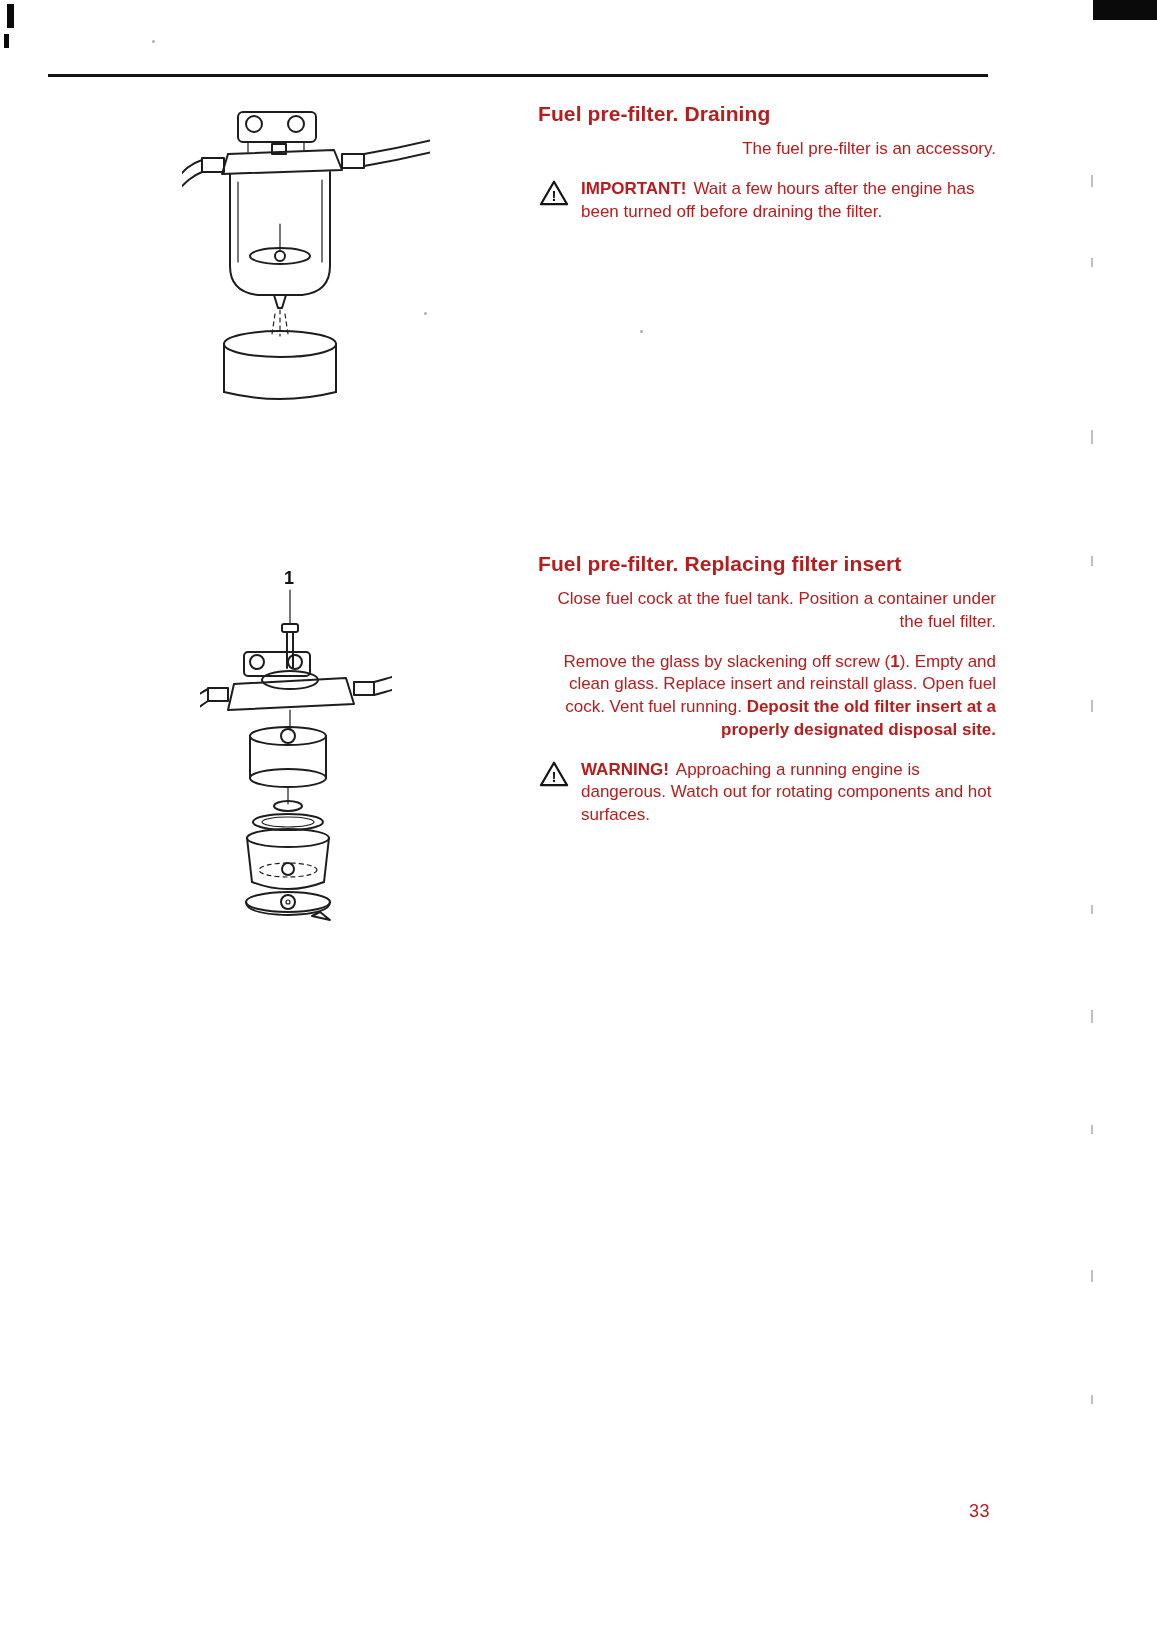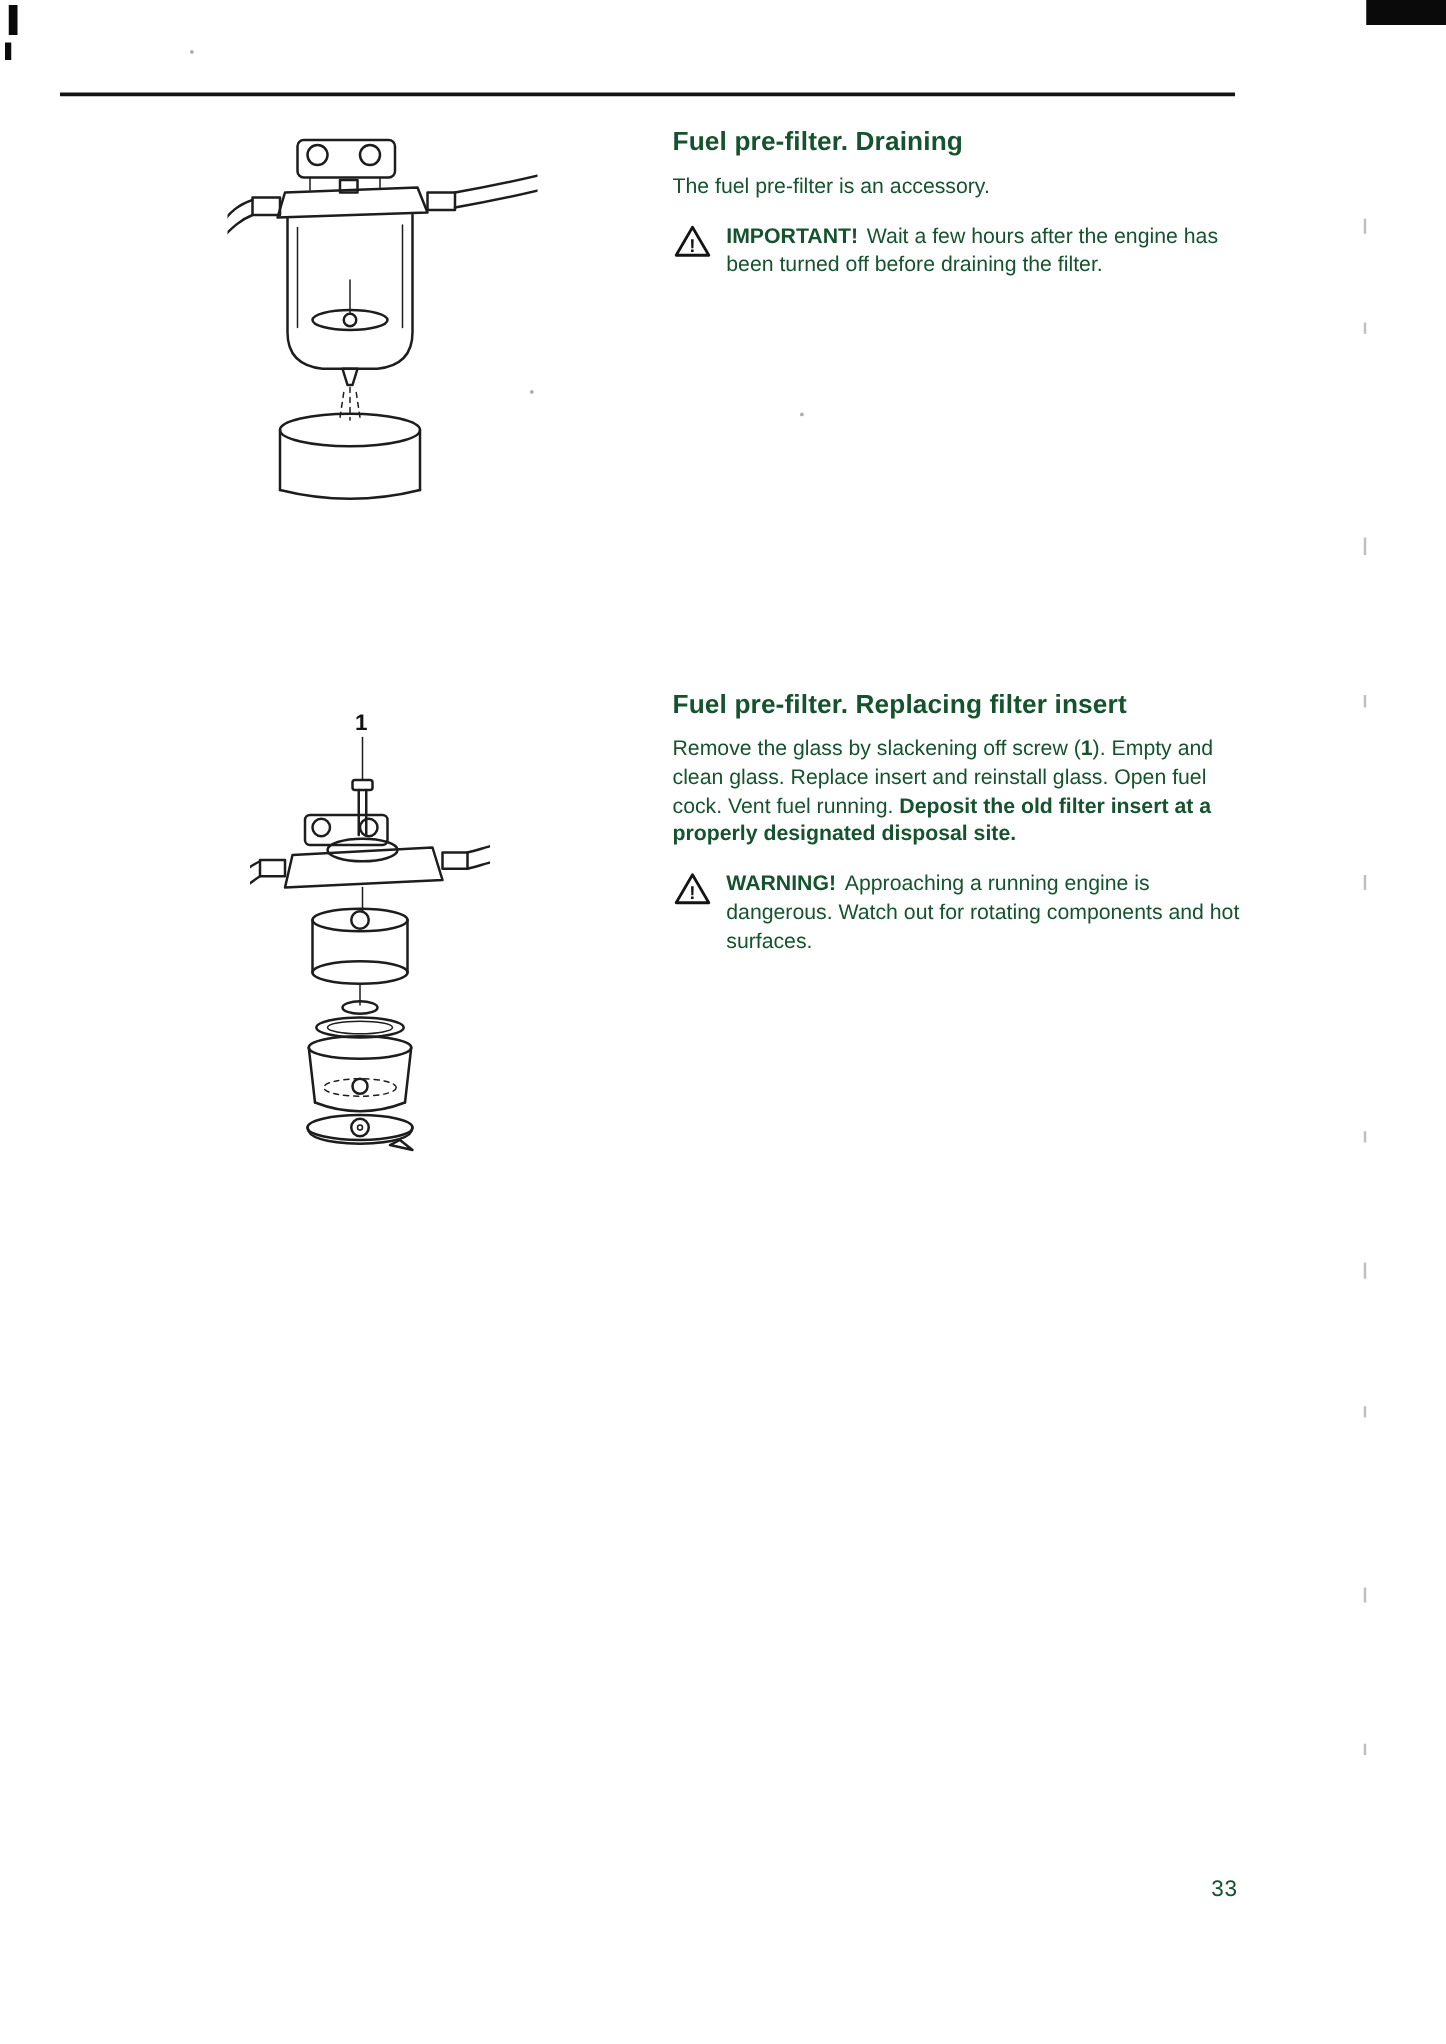--- a/index.html
+++ b/index.html
@@ -1,21 +1,21 @@
 <!DOCTYPE html>
 <html><head>
 <meta charset="utf-8">
 <style>
   html,body { margin:0; padding:0; background:#e8e8e8; }
   .page {
     position:relative;
     width:1157px; height:1635px;
     background:#ffffff;
     font-family:"Liberation Sans", sans-serif;
-    color:#14532d;
+    color:#b91c1c;
     overflow:hidden;
   }
 
   
   .artifact { position:absolute; background:#0a0a0a; }
   .noise { position:absolute; background:#8a8a8a; opacity:.55; }
   .dot { position:absolute; width:3px; height:3px; border-radius:50%; background:#777; opacity:.6; }
 
   .rule {
     position:absolute; left:48px; top:74px;
@@ -27,21 +27,21 @@
   .figure svg { display:block; }
   .lineart { stroke:#1d1d1d; fill:none; stroke-width:2; stroke-linecap:round; stroke-linejoin:round; }
   .lineart-thin { stroke:#1d1d1d; fill:none; stroke-width:1.2; stroke-linecap:round; }
   .dashed { stroke-dasharray:4 4; }
 
   
   .textcol { position:absolute; left:538px; width:458px; }
   .sec-title {
     font-size:21px; font-weight:700; margin:0 0 12px 0; letter-spacing:.1px;
   }
-  .para { font-size:17px; line-height:1.34; margin:0 0 17px 0; }
+  .para { font-size:17px; line-height:1.34; margin:0 0 17px 0;text-align:right; }
   .b { font-weight:700; }
 
   .note { display:flex; align-items:flex-start; gap:11px; margin-top:4px; }
   .note .tri { flex:0 0 auto; padding-top:1px; }
   .note-body { font-size:17px; line-height:1.34; margin:0; }
   .note-label { font-weight:700; margin-right:7px;text-align:right; }
 
   .pagenum {
     position:absolute; left:969px; top:1501px;
     font-size:18px; letter-spacing:.5px;
@@ -173,20 +173,21 @@
       <ellipse class="lineart" cx="88" cy="334" rx="42" ry="10"></ellipse>
       <path class="lineart" d="M46 334 Q 46 346, 88 347 Q 130 346, 130 334"></path>
       <circle class="lineart" cx="88" cy="334" r="7"></circle>
       <circle class="lineart-thin" cx="88" cy="334" r="2"></circle>
       <path class="lineart" d="M120 344 L130 352 L112 348 Z"></path>
     </svg>
   </div>
 
   <div class="textcol" style="top:552px;">
     <h2 class="sec-title">Fuel pre-filter. Replacing filter insert</h2>
+    <p class="para">Close fuel cock at the fuel tank. Position a container under the fuel filter.</p>
     <p class="para"><span>Remove the glass by slackening off screw (</span><span class="b">1</span><span>). Empty and clean glass. Replace insert and reinstall glass. Open fuel cock. Vent fuel running. </span><span class="b">Deposit the old filter insert at a properly designated disposal site.</span></p>
     <div class="note">
       <span class="tri">
         <svg width="32" height="28" viewBox="0 0 34 30">
           <path d="M17 3 L31 27 H3 Z" fill="none" stroke="#141414" stroke-width="2.4" stroke-linejoin="round"></path>
           <text x="17" y="24" text-anchor="middle" font-size="16" font-weight="bold" fill="#141414">!</text>
         </svg>
       </span>
       <p class="note-body"><strong class="note-label">WARNING!</strong><span>Approaching a running engine is dangerous. Watch out for rotating components and hot surfaces.</span></p>
     </div>

